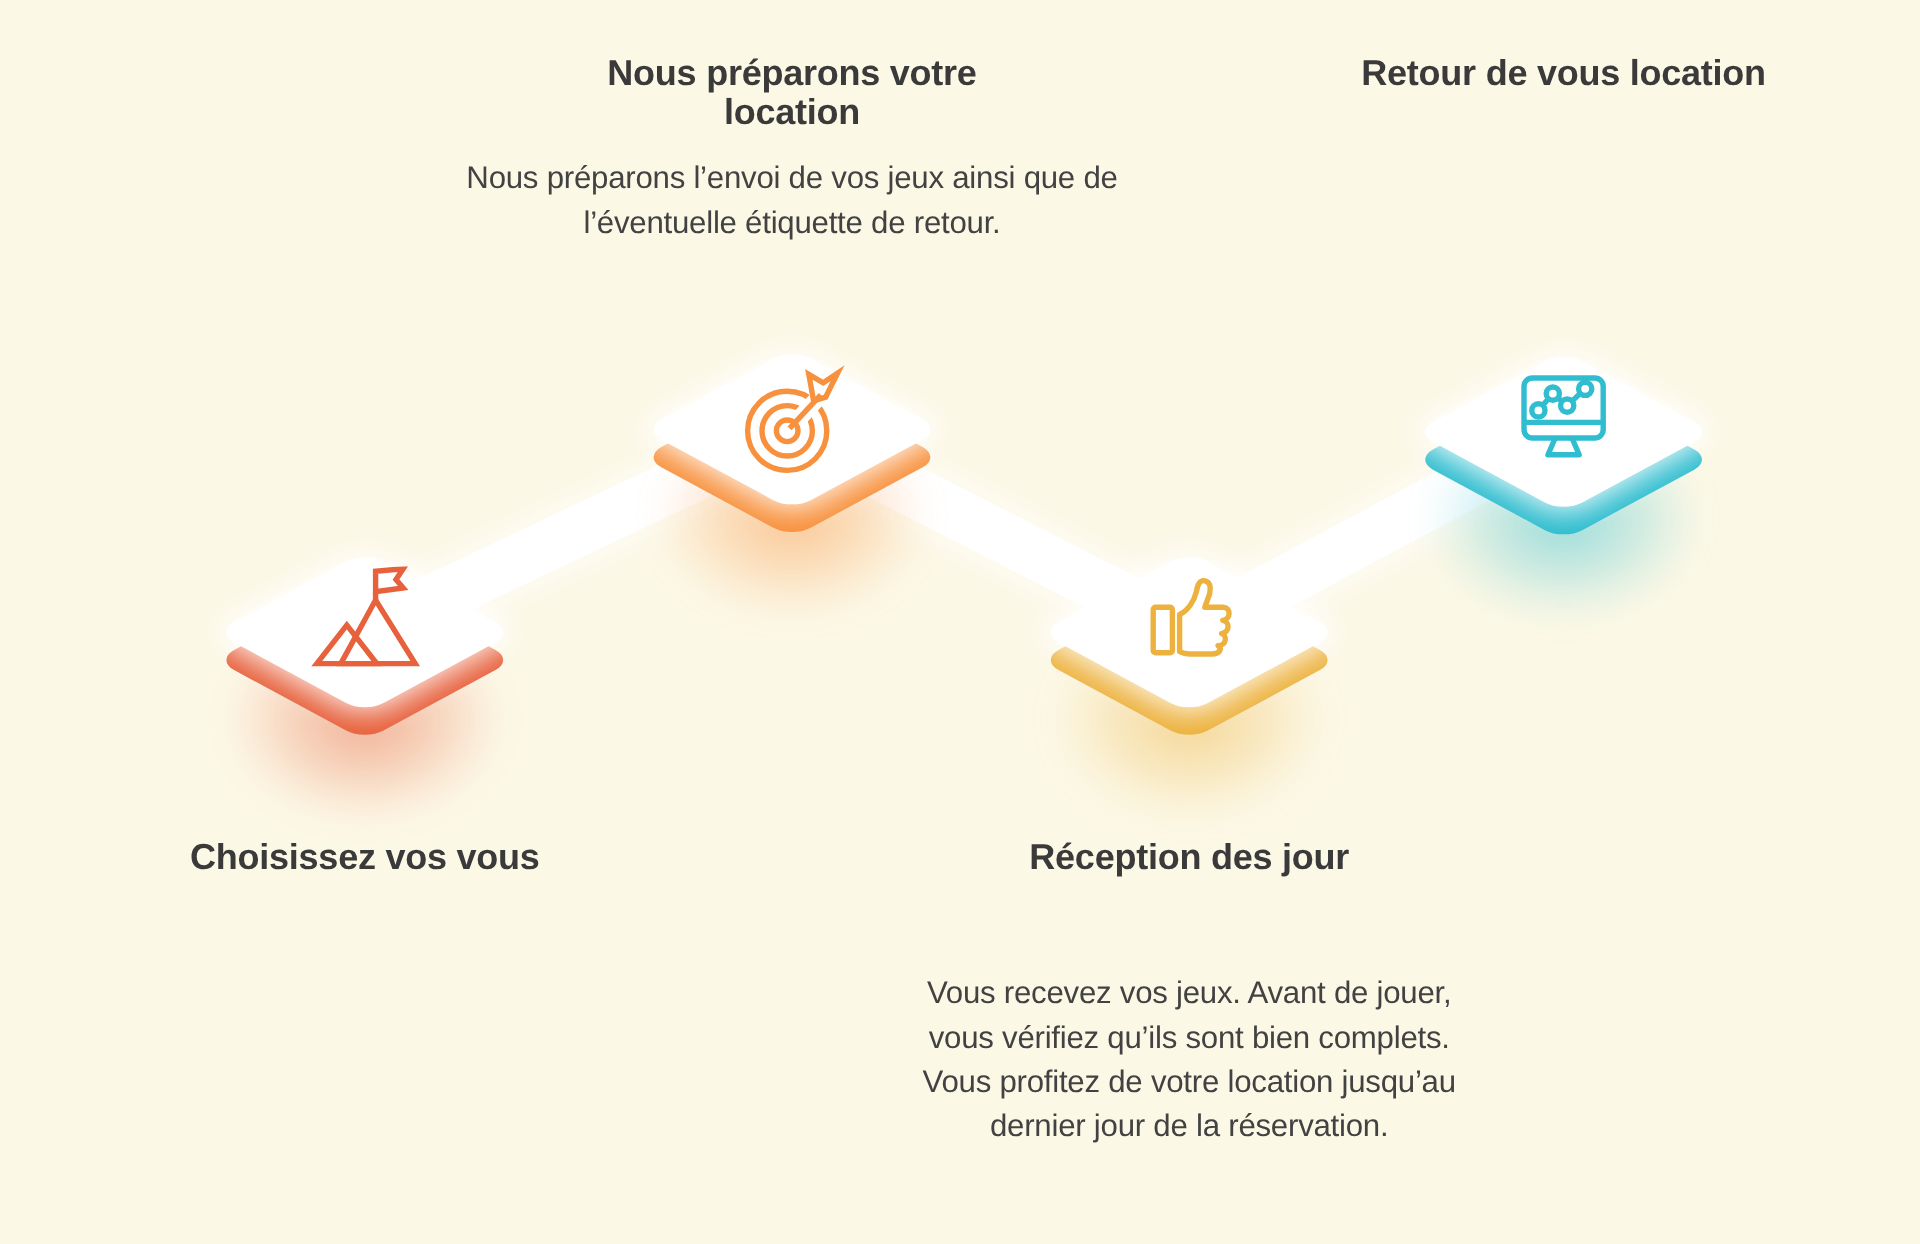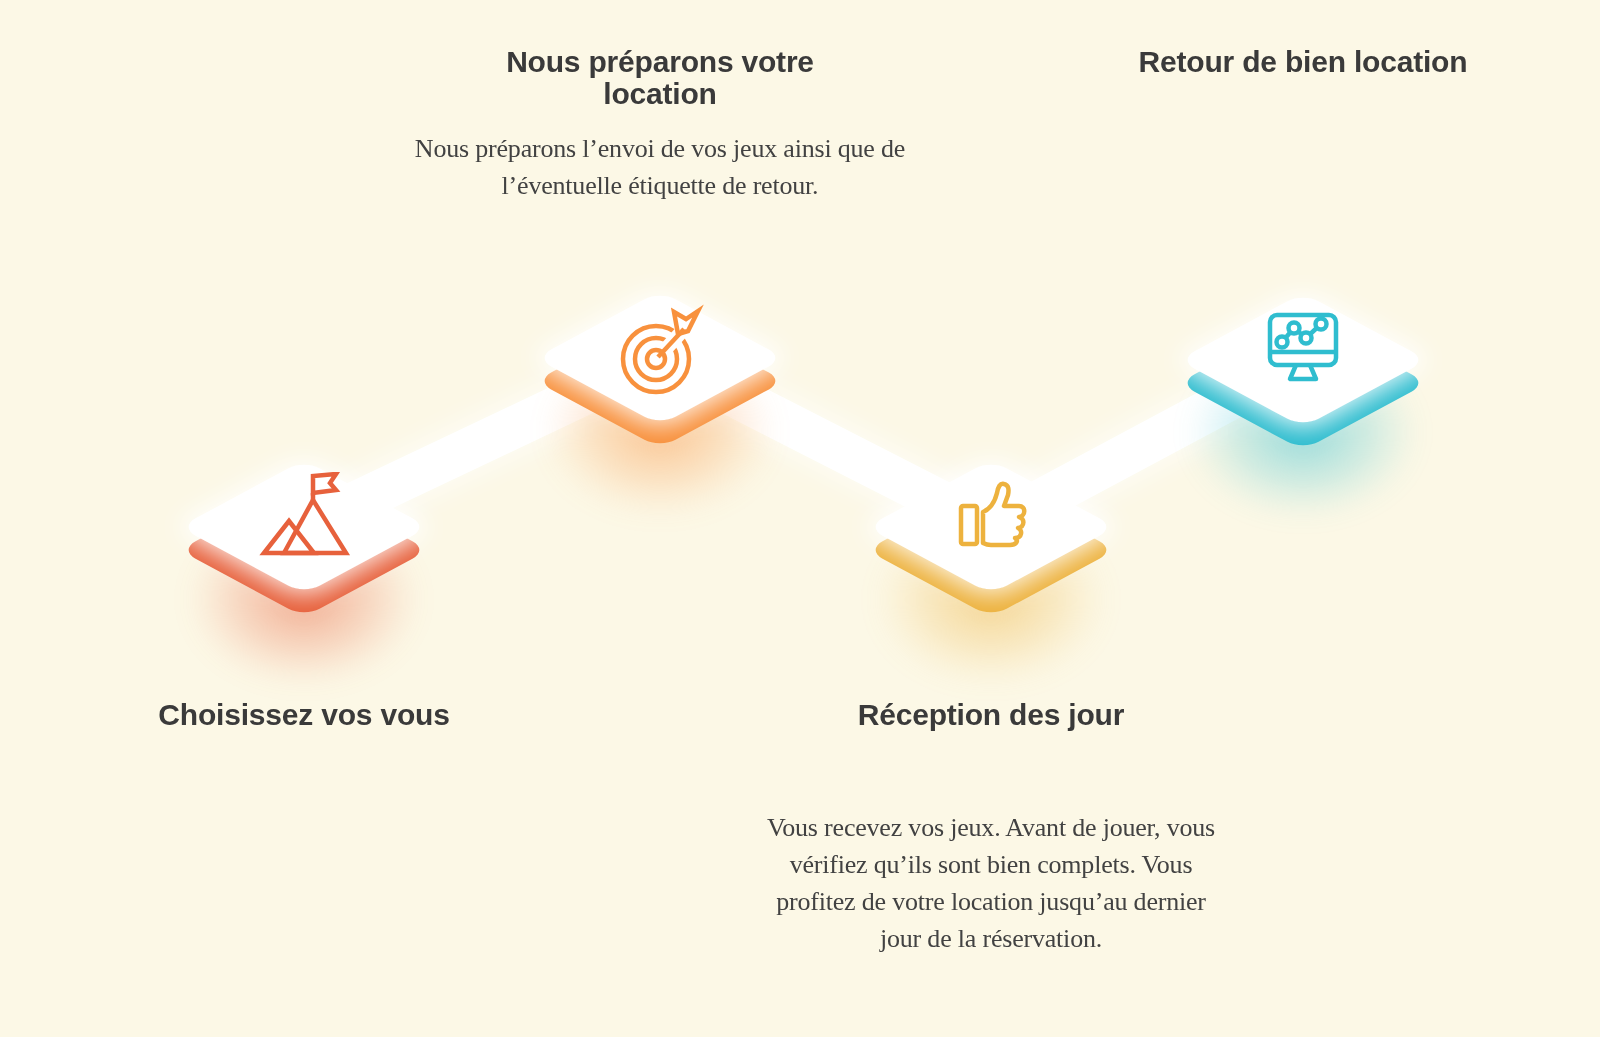--- a/index.html
+++ b/index.html
@@ -34,21 +34,21 @@
   .n2{--c:var(--step2,#F8913D);}
   .n3{--c:var(--step3,#EDB23E);}
   .n4{--c:var(--step4,#2FBDCF);}
   
   .title{
     position:absolute;text-align:center;font-weight:700;font-size:30px;
     line-height:32px;color:var(--title,#3A3A3A);letter-spacing:-0.2px;z-index:6;
   }
   .desc{
     position:absolute;text-align:center;font-weight:400;font-size:26px;
-    line-height:37px;color:var(--body,#424242);letter-spacing:-0.2px;z-index:6;font-family:Liberation Serif, serif;
+    line-height:37px;color:var(--body,#424242);letter-spacing:-0.2px;z-index:6;
   }
 </style>
 </head>
 <body>
 
 <div class="stage">
 
   <div class="connector" style="left:304px;top:506px;width:394px;transform:rotate(-25.4deg);"></div>
   <div class="connector" style="left:660px;top:337px;width:372px;transform:rotate(27.05deg);"></div>
   <div class="connector" style="left:991px;top:506px;width:354px;transform:rotate(-28.15deg);"></div>
@@ -109,20 +109,20 @@
         <circle cx="51" cy="33" r="5.5" fill="#FFFFFF"></circle>
         <circle cx="66" cy="19" r="5.5" fill="#FFFFFF"></circle>
         <path d="M41 60 L35 74 L61 74 L55 60"></path>
       </svg>
     </div>
   </div>
 
   <div class="title" style="left:460px;top:46px;width:400px;">Nous préparons votre location</div>
   <div class="desc" style="left:370px;top:130px;width:580px;">Nous préparons l’envoi de vos jeux ainsi que de l’éventuelle étiquette de retour.</div>
 
-  <div class="title" style="left:1083px;top:46px;width:440px;">Retour de bien location</div>
+  <div class="title" style="left:1083px;top:46px;width:440px;">Retour de vous location</div>
 
   <div class="title" style="left:104px;top:699px;width:400px;">Choisissez vos vous</div>
 
   <div class="title" style="left:791px;top:699px;width:400px;">Réception des jour</div>
   <div class="desc" style="left:761px;top:788px;width:460px;margin-top:21px;">Vous recevez vos jeux. Avant de jouer, vous vérifiez qu’ils sont bien complets. Vous profitez de votre location jusqu’au dernier jour de la réservation.</div>
 
 </div>
 
 </body></html>

